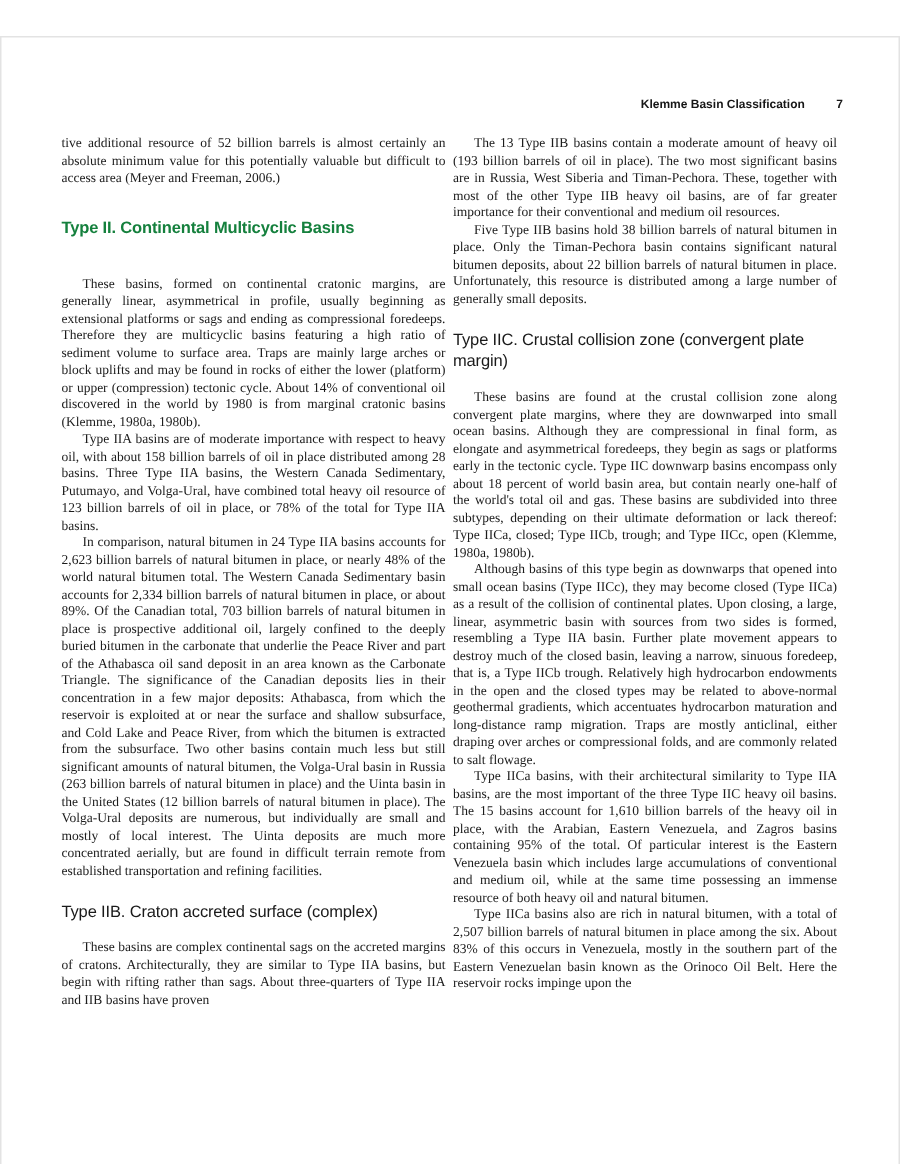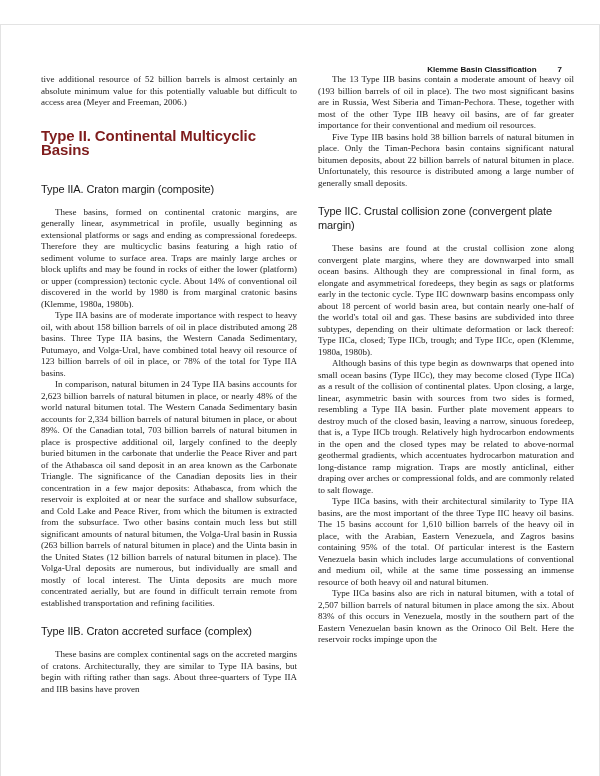--- a/index.html
+++ b/index.html
@@ -25,25 +25,25 @@
     display: flex;
     align-items: baseline;
     gap: 21px;
     font-family: "Liberation Sans", sans-serif;
     font-weight: bold;
     font-size: 8px;
     color: #161616;
   }
   .columns {
     position: absolute;
-    top: 49px;
+    top: 65px;
     left: 40px;
     width: 523px;
     display: flex;
-    gap: 21px;
+    gap: 5px;
   }
   .col {
     width: 256px;
     flex: 0 0 256px;
   }
   .col p {
     margin: 0;
     font-family: "Liberation Serif", serif;
     font-size: 9px;
     line-height: 11.5px;
@@ -51,23 +51,23 @@
     text-indent: 14px;
     color: #1c1c1c;
   }
   .col p.cont {
     text-indent: 0;
   }
   .col h1 {
     margin: 20px 0 25px 0;
     font-family: "Liberation Sans", sans-serif;
     font-weight: bold;
-    font-size: 15px;
+    font-size: 11px;
     line-height: 14px;
-    color: #7f1d1d;
+    color: #15803d;
     letter-spacing: -0.1px;
   }
   .col h2 {
     margin: 15px 0 11px 0;
     font-family: "Liberation Sans", sans-serif;
     font-weight: normal;
     font-size: 11px;
     line-height: 14px;
     color: #1a1a1a;
     letter-spacing: -0.1px;
@@ -81,21 +81,20 @@
   <div class="running-header">
     <span>Klemme Basin Classification</span>
     <span>7</span>
   </div>
 
   <div class="columns">
 
     <div class="col">
       <p class="cont">tive additional resource of 52 billion barrels is almost certainly an absolute minimum value for this potentially valuable but difficult to access area (Meyer and Freeman, 2006.)</p>
       <h1>Type II. Continental Multicyclic Basins</h1>
-      <h2>Type IIA. Craton margin (composite)</h2>
       <p>These basins, formed on continental cratonic margins, are generally linear, asymmetrical in profile, usually beginning as extensional platforms or sags and ending as compressional foredeeps. Therefore they are multicyclic basins featuring a high ratio of sediment volume to surface area. Traps are mainly large arches or block uplifts and may be found in rocks of either the lower (platform) or upper (compression) tectonic cycle. About 14% of conventional oil discovered in the world by 1980 is from marginal cratonic basins (Klemme, 1980a, 1980b).</p>
       <p>Type IIA basins are of moderate importance with respect to heavy oil, with about 158 billion barrels of oil in place distributed among 28 basins. Three Type IIA basins, the Western Canada Sedimentary, Putumayo, and Volga-Ural, have combined total heavy oil resource of 123 billion barrels of oil in place, or 78% of the total for Type IIA basins.</p>
       <p>In comparison, natural bitumen in 24 Type IIA basins accounts for 2,623 billion barrels of natural bitumen in place, or nearly 48% of the world natural bitumen total. The Western Canada Sedimentary basin accounts for 2,334 billion barrels of natural bitumen in place, or about 89%. Of the Canadian total, 703 billion barrels of natural bitumen in place is prospective additional oil, largely confined to the deeply buried bitumen in the carbonate that underlie the Peace River and part of the Athabasca oil sand deposit in an area known as the Carbonate Triangle. The significance of the Canadian deposits lies in their concentration in a few major deposits: Athabasca, from which the reservoir is exploited at or near the surface and shallow subsurface, and Cold Lake and Peace River, from which the bitumen is extracted from the subsurface. Two other basins contain much less but still significant amounts of natural bitumen, the Volga-Ural basin in Russia (263 billion barrels of natural bitumen in place) and the Uinta basin in the United States (12 billion barrels of natural bitumen in place). The Volga-Ural deposits are numerous, but individually are small and mostly of local interest. The Uinta deposits are much more concentrated aerially, but are found in difficult terrain remote from established transportation and refining facilities.</p>
       <h2>Type IIB. Craton accreted surface (complex)</h2>
       <p>These basins are complex continental sags on the accreted margins of cratons. Architecturally, they are similar to Type IIA basins, but begin with rifting rather than sags. About three-quarters of Type IIA and IIB basins have proven</p>
     </div>
 
     <div class="col">
       <p>The 13 Type IIB basins contain a moderate amount of heavy oil (193 billion barrels of oil in place). The two most significant basins are in Russia, West Siberia and Timan-Pechora. These, together with most of the other Type IIB heavy oil basins, are of far greater importance for their conventional and medium oil resources.</p>
       <p>Five Type IIB basins hold 38 billion barrels of natural bitumen in place. Only the Timan-Pechora basin contains significant natural bitumen deposits, about 22 billion barrels of natural bitumen in place. Unfortunately, this resource is distributed among a large number of generally small deposits.</p>

